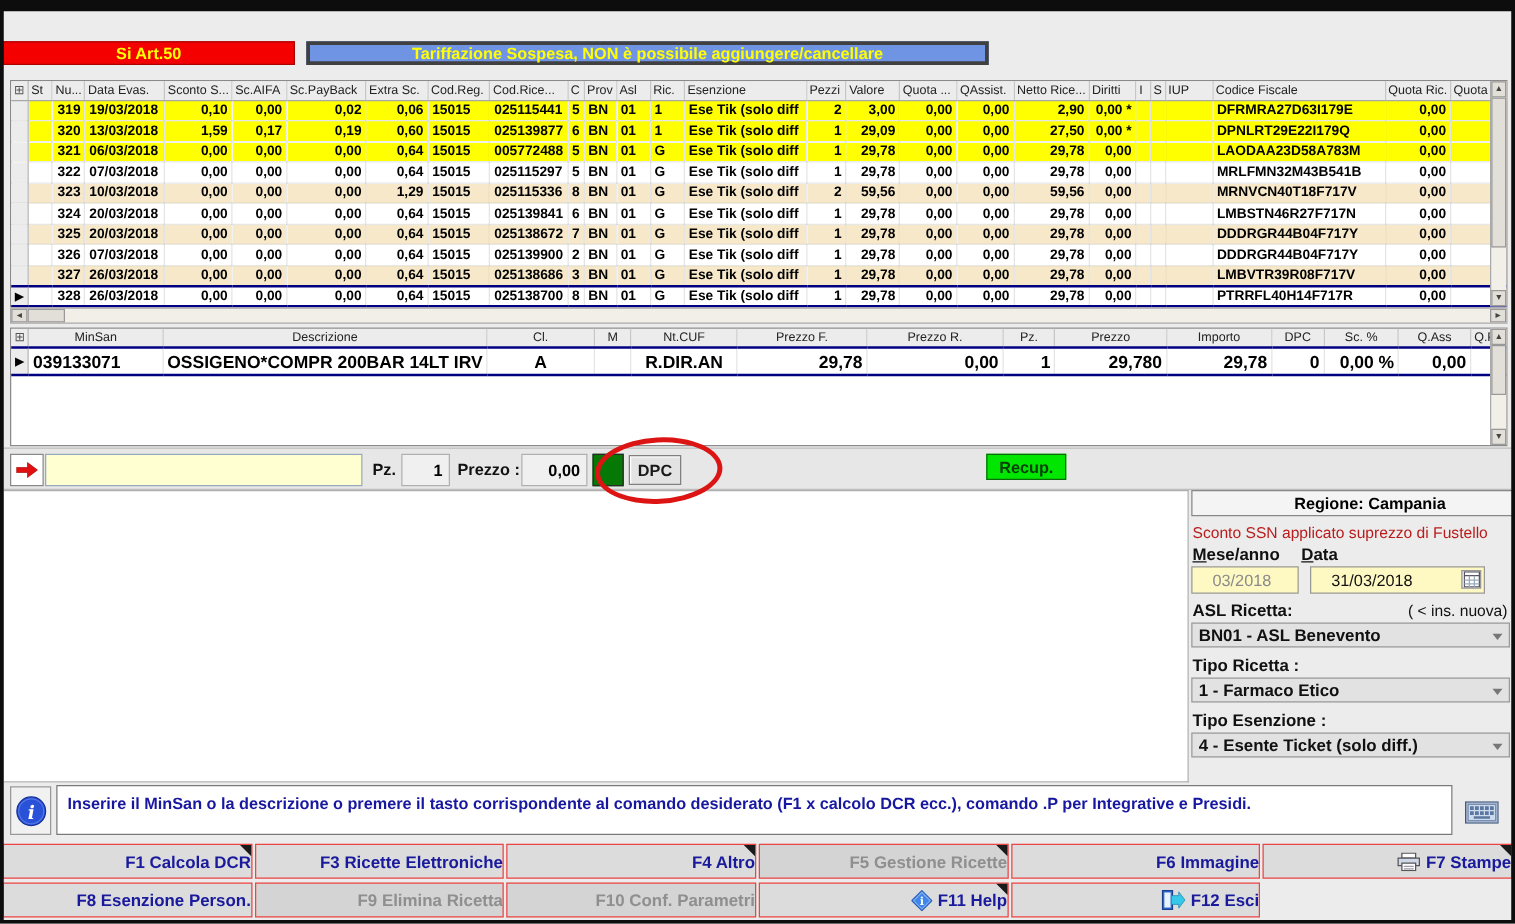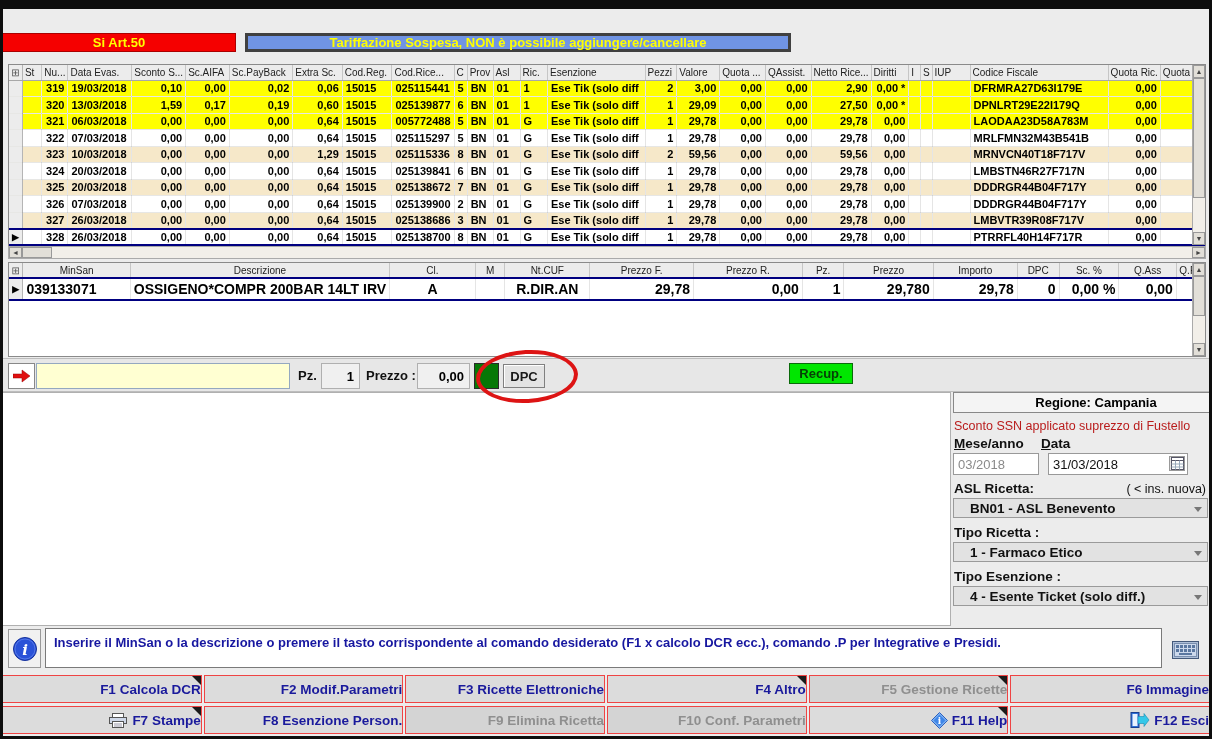--- a/index.html
+++ b/index.html
@@ -81,30 +81,30 @@
 
   
   .main-white{position:absolute; left:3px; top:392px; width:948px; height:234px; background:#fff; border:1px solid #b0b0b0; border-left:none;}
   .side-panel{position:absolute; left:953px; top:392px; width:257px; height:236px; font-size:13px;}
   .region-box{position:absolute; left:0; top:0; width:286px; height:21px; background:#f4f4f4; border:1px solid #888;
               font-weight:bold; font-size:13px; display:flex; align-items:center; justify-content:center;}
   .panel-note{position:absolute; left:1px; top:27px; width:256px; font-size:12.5px; color:#b91c1c; white-space:nowrap; overflow:hidden;}
   .panel-lbl{position:absolute; font-weight:bold; font-size:13.5px; color:#111; display:inline-block;}
   .ul-first::first-letter{text-decoration:underline;}
   .mese-lbl{left:1px; top:44px;} .data-lbl{left:88px; top:44px;}
-  .panel-field{position:absolute; top:61px; height:22px; background:#ffffff; border:1px solid #999;
-               font-size:13px; display:flex; align-items:center; padding:0 4px;}
+  .panel-field{position:absolute; top:61px; height:22px; background:#fef9c3; border:1px solid #999;
+               font-size:13px; display:flex; align-items:center; padding:0 16px;}
   .mese-field{left:0; width:86px; color:#8a8a8a;}
   .data-field{left:95px; width:140px; color:#111;}
   .cal-btn{position:absolute; right:2px; top:2px; width:16px; height:15px; background:#e4e4e4; border:1px solid #999;
            display:flex; align-items:center; justify-content:center;}
   .asl-lbl{left:1px; top:89px;}
   .ins-hint{position:absolute; right:4px; top:90px; font-size:12.5px; color:#111;}
   .panel-select{position:absolute; left:0; width:255px; height:20px; background:#e2e2e2; border:1px solid #9a9a9a;
-                font-weight:bold; font-size:13.5px; color:#111; display:flex; align-items:center; padding:0 16px;}
+                font-weight:bold; font-size:13.5px; color:#111; display:flex; align-items:center; padding:0 5px;}
   .asl-select{top:106px;} .tr-select{top:150px;} .te-select{top:194px;}
   .tr-lbl{left:1px; top:133px;} .te-lbl{left:1px; top:177px;}
   .chev{position:absolute; right:5px; top:8px; width:0; height:0; border-left:4px solid transparent;
         border-right:4px solid transparent; border-top:5px solid #777;}
 
   
   .info-box{position:absolute; left:8px; top:629px; width:33px; height:39px; background:#f1f1f1; border:1px solid #999;
             display:flex; align-items:center; justify-content:center;}
   .msg-box{position:absolute; left:45px; top:628px; width:1117px; height:40px; background:#fff; border:1px solid #7a7a7a;
            font-weight:bold; font-size:13px; color:#1717a0; padding:6px 8px 0 8px;}
@@ -645,23 +645,20 @@
         </g>
       </svg>
   </span>
 
   <div class="fkeys">
       <div class="fkey">
         <span>F1 Calcola DCR</span>
         <span class="corner"></span>
       </div>
       <div class="fkey">
-        <span>F2 Modif.Parametri</span>
-      </div>
-      <div class="fkey">
         <span>F3 Ricette Elettroniche</span>
       </div>
       <div class="fkey">
         <span>F4 Altro</span>
         <span class="corner"></span>
       </div>
       <div class="fkey disabled">
         <span>F5 Gestione Ricette</span>
         <span class="corner"></span>
       </div>

